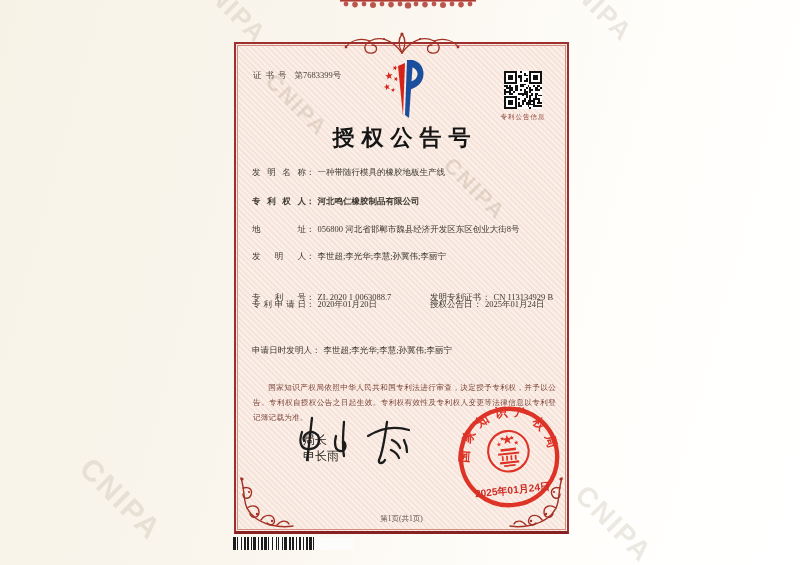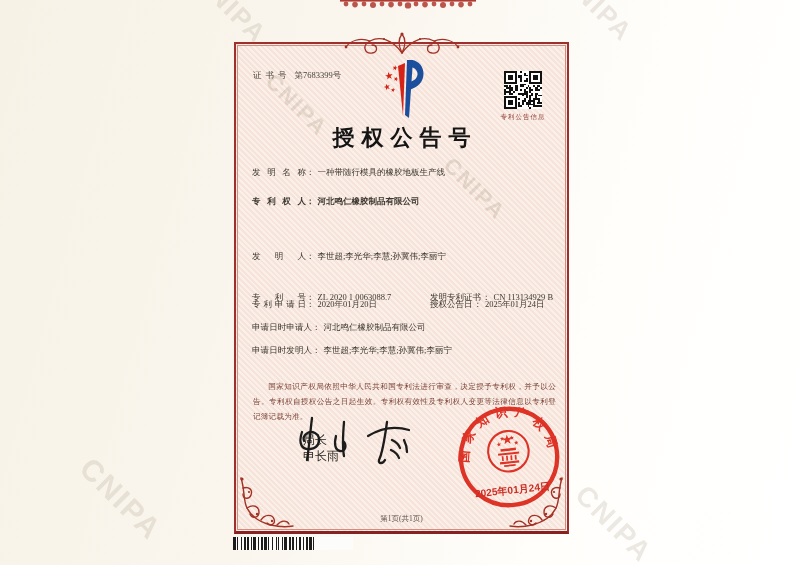--- a/index.html
+++ b/index.html
@@ -49,21 +49,21 @@
          font-size:22px;font-weight:bold;color:#141414;letter-spacing:7px;text-indent:7px;}
   .row{position:absolute;left:16px;right:8px;font-size:8.5px;color:var(--ink);white-space:nowrap;}
   .row .lab{display:inline-block;width:54px;text-align:justify;text-align-last:justify;vertical-align:top;}
   .row .colon{margin-right:3px;}
   .row .pair2{position:absolute;left:178px;top:0;}
   .row .lab2{display:inline-block;margin-right:1px;}
   .r1{top:123px;} .r2{top:152px;font-weight:bold;} .r3{top:180px;} .r4{top:207px;}
   .r5{top:248px;} .r6{top:255px;} .r7{top:278px;} .r8{top:301px;}
   .r7 .lab,.r8 .lab{width:60px;letter-spacing:0;}
   .legal{position:absolute;left:17px;top:336px;width:303px;font-size:7.6px;line-height:15px;
-         color:var(--legal);text-align:justify;text-indent:2em;letter-spacing:.2px;font-family:Liberation Mono, monospace;}
+         color:var(--legal);text-align:justify;text-indent:2em;letter-spacing:.2px;}
   .director{position:absolute;left:23px;top:388px;font-size:12px;font-weight:normal;color:#2a2622;line-height:16px;margin-left:44px;}
   .signature{position:absolute;left:52px;top:366px;z-index:3;}
   .seal{position:absolute;left:220px;top:360px;z-index:4;transform:rotate(-6deg);opacity:.93;mix-blend-mode:multiply;}
   .pageno{position:absolute;left:0;top:470px;width:100%;text-align:center;font-size:7.5px;color:#5b5048;}
   
   .barcode{position:absolute;left:233px;top:537px;width:120px;height:13px;z-index:5;
            display:flex;align-items:stretch;background:#fcfcfa;}
   .barcode div{background:#1c1c1c;height:100%;}
   .barcode span{height:100%;}
 </style>
@@ -305,33 +305,33 @@
     </div>
 
     <div class="title">授权公告号</div>
 
     <div class="row r1">
       <span class="lab">发明名称</span><span class="colon">：</span><span>一种带随行模具的橡胶地板生产线</span>
     </div>
     <div class="row r2">
       <span class="lab">专利权人</span><span class="colon">：</span><span>河北鸣仁橡胶制品有限公司</span>
     </div>
+    <div class="row r3">
+      <span class="lab">地址</span><span class="colon">：</span><span>056800 河北省邯郸市魏县经济开发区东区创业大街8号</span>
+    </div>
     <div class="row r4">
       <span class="lab">发明人</span><span class="colon">：</span><span>李世超;李光华;李慧;孙冀伟;李丽宁</span>
     </div>
     <div class="row r5">
       <span class="lab">专利号</span><span class="colon">：</span><span>ZL 2020 1 0063088.7</span>
       <span class="pair2"><span class="lab2">发明专利证书</span><span class="colon">：</span><span>CN 113134929 B</span></span>
     </div>
     <div class="row r6">
       <span class="lab">专利申请日</span><span class="colon">：</span><span>2020年01月20日</span>
       <span class="pair2"><span class="lab2">授权公告日</span><span class="colon">：</span><span>2025年01月24日</span></span>
-    </div>
-    <div class="row r7">
-      <span class="lab">申请日时申请人</span><span class="colon">：</span><span>河北鸣仁橡胶制品有限公司</span>
     </div>
     <div class="row r8">
       <span class="lab">申请日时发明人</span><span class="colon">：</span><span>李世超;李光华;李慧;孙冀伟;李丽宁</span>
     </div>
 
     <div class="legal">国家知识产权局依照中华人民共和国专利法进行审查，决定授予专利权，并予以公告。专利权自授权公告之日起生效。专利权有效性及专利权人变更等法律信息以专利登记簿记载为准。</div>
 
     <div class="director">
       <div>局长</div>
       <div>申长雨</div>

